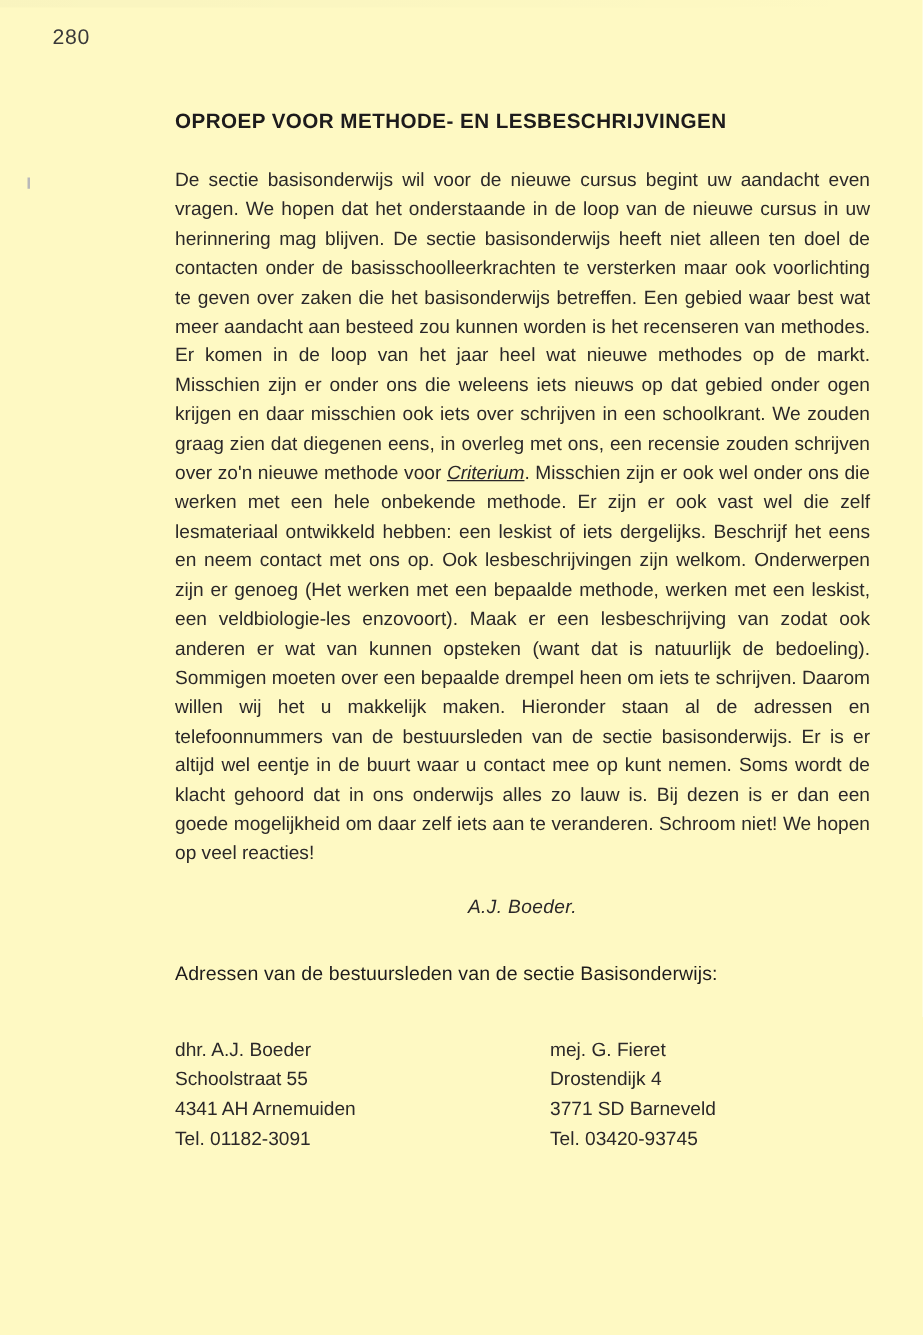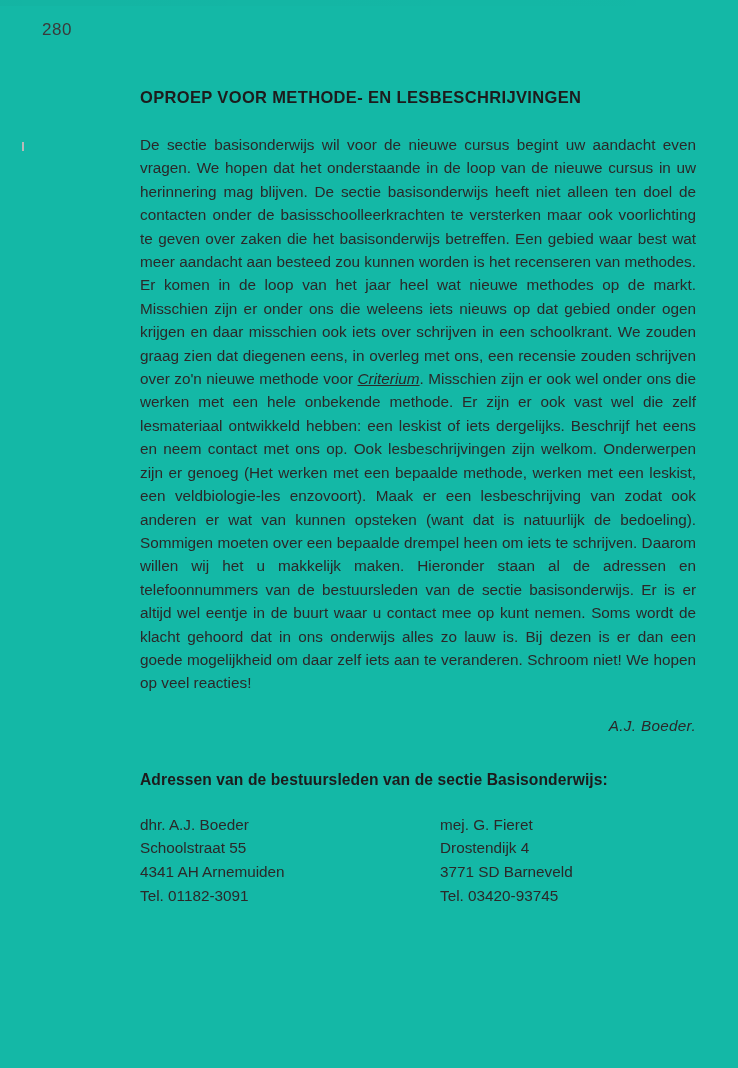--- a/index.html
+++ b/index.html
@@ -11,21 +11,21 @@
     width: 738px;
     height: 1068px;
     position: relative;
     font-family: "Liberation Sans", sans-serif;
     color: #231f20;
     overflow: hidden;
   }
   .page {
     position: absolute;
     inset: 0;
-    background: #14b8a6;
+    background: #fef9c3;
   }
   .page-number {
     position: absolute;
     left: 42px;
     top: 20px;
     font-size: 17px;
     color: #3a3a3a;
     letter-spacing: 0.5px;
   }
   .margin-mark {
@@ -57,30 +57,30 @@
     text-align: justify;
     color: #2b2829;
     font-family: "Liberation Sans", sans-serif;
   }
   p.body-text em {
     font-style: italic;
     text-decoration: underline;
   }
   .signature {
     margin-top: 22px;
-    text-align: right;
+    text-align: center;
     font-size: 15.3px;
     font-style: italic;
     color: #2b2829;
     letter-spacing: 0.3px;
   }
   h2.addresses-title {
     font-size: 15.6px;
-    font-weight: bold;
-    margin: 36px 0 24px 0;
+    font-weight: normal;
+    margin: 36px 0 40px 0;
     color: #1d1b1c;
     letter-spacing: 0.1px;
   }
   .addr-grid {
     display: grid;
     grid-template-columns: 300px 1fr;
     row-gap: 30px;
   }
   .addr-block {
     font-size: 15.3px;

